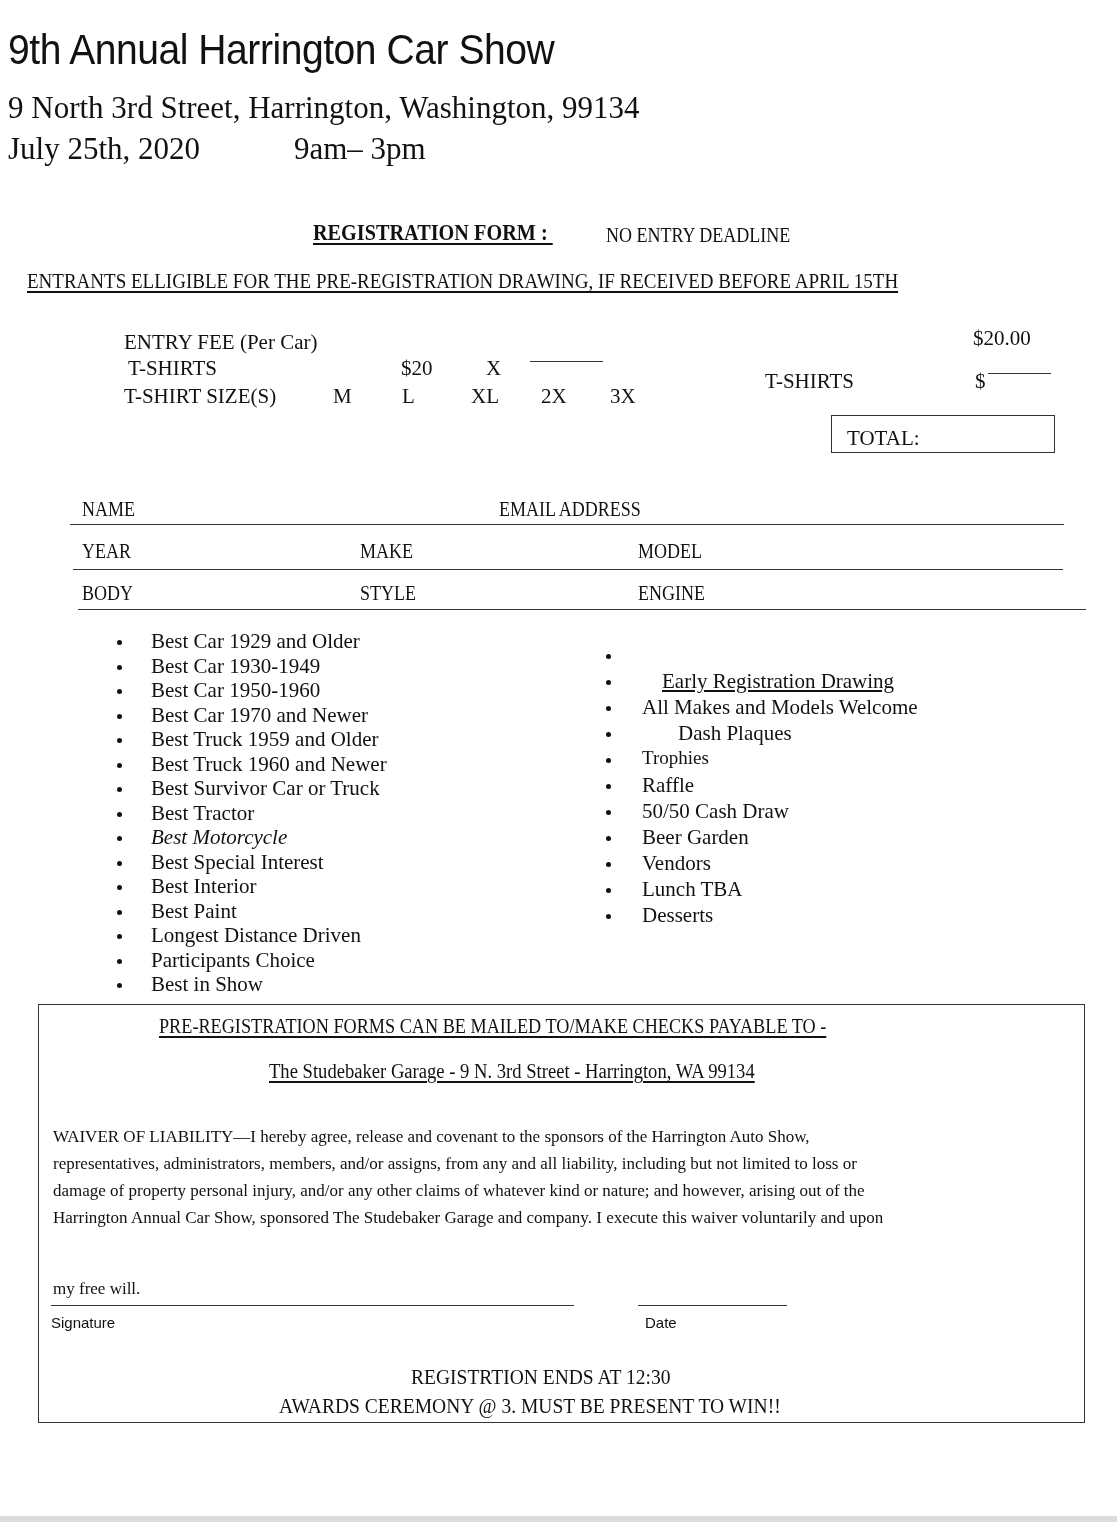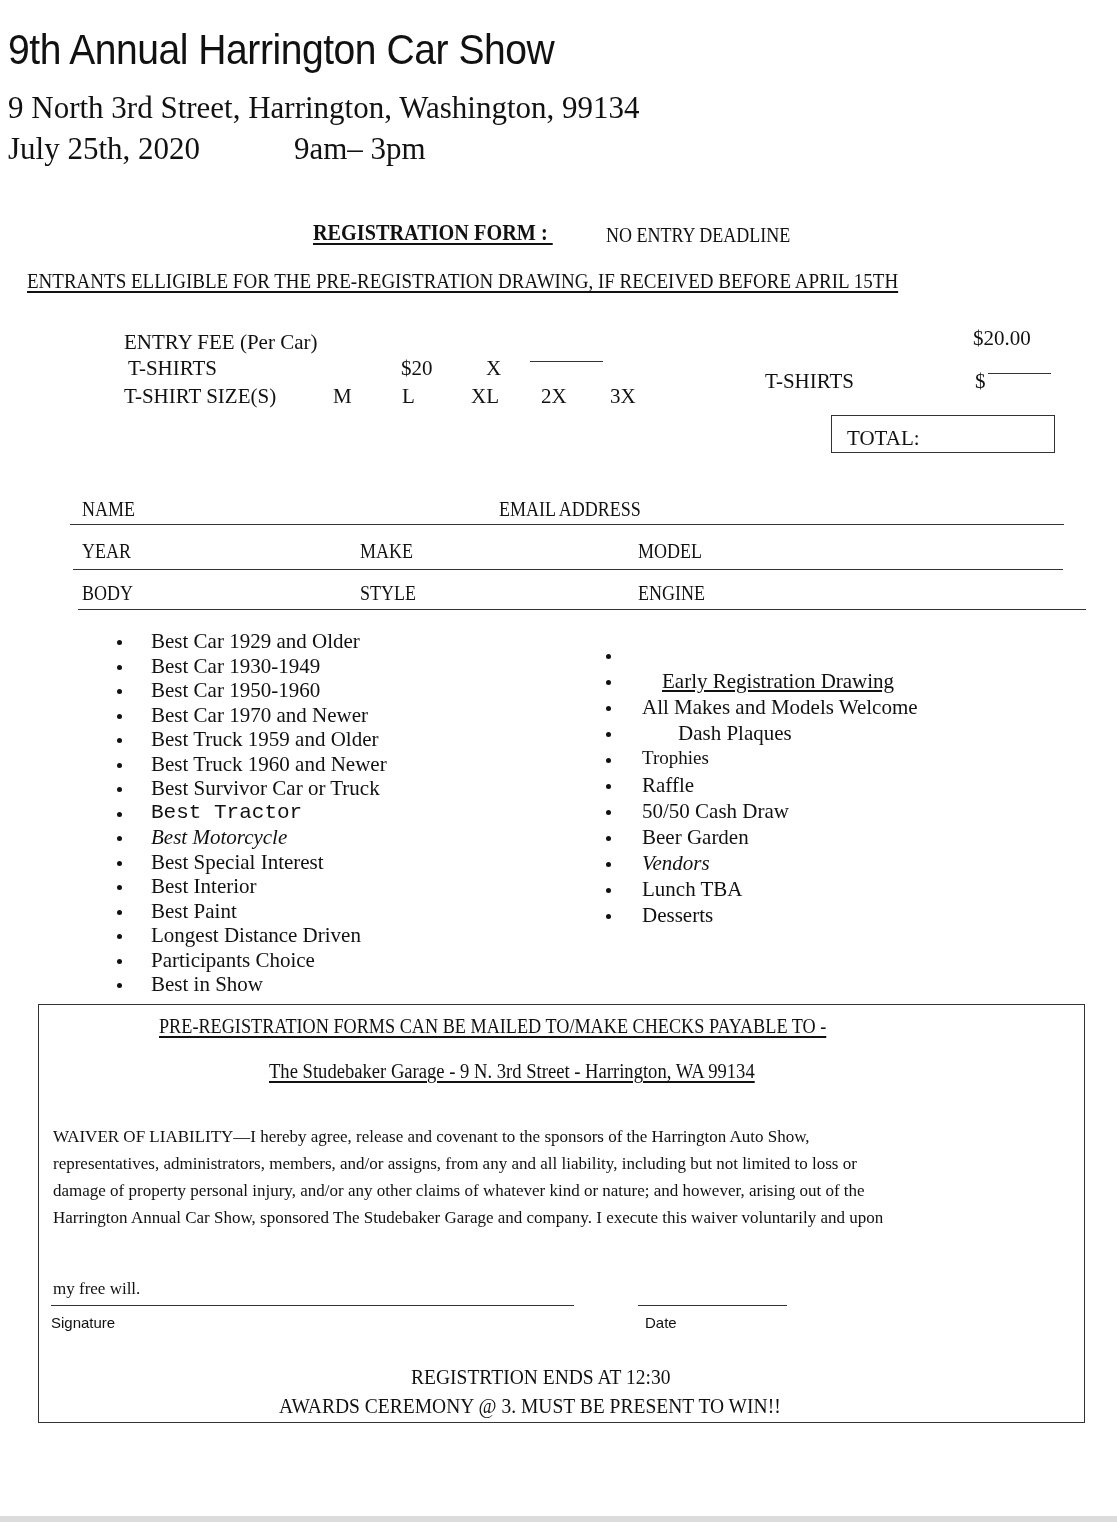--- a/index.html
+++ b/index.html
@@ -70,21 +70,21 @@
     <div class="abs serif" style="left: 151px; top: 678px; font-size: 21px;">Best Car 1950-1960</div>
     <div class="bullet" style="left: 117px; top: 713.5px;"></div>
     <div class="abs serif" style="left: 151px; top: 702.5px; font-size: 21px;">Best Car 1970 and Newer</div>
     <div class="bullet" style="left: 117px; top: 738px;"></div>
     <div class="abs serif" style="left: 151px; top: 727px; font-size: 21px; text-align: right;">Best Truck 1959 and Older</div>
     <div class="bullet" style="left: 117px; top: 762.5px;"></div>
     <div class="abs serif" style="left: 151px; top: 751.5px; font-size: 21px;">Best Truck 1960 and Newer</div>
     <div class="bullet" style="left: 117px; top: 787px;"></div>
     <div class="abs serif" style="left: 151px; top: 776px; font-size: 21px;">Best Survivor Car or Truck</div>
     <div class="bullet" style="left: 117px; top: 811.5px;"></div>
-    <div class="abs serif" style="left: 151px; top: 800.5px; font-size: 21px; font-family: Liberation Mono, monospace;">Best Tractor</div>
+    <div class="abs serif" style="left: 151px; top: 800.5px; font-size: 21px;">Best Tractor</div>
     <div class="bullet" style="left: 117px; top: 836px;"></div>
     <div class="abs serif" style="left: 151px; top: 825px; font-size: 21px; font-style: italic;">Best Motorcycle</div>
     <div class="bullet" style="left: 117px; top: 860.5px;"></div>
     <div class="abs serif" style="left: 151px; top: 849.5px; font-size: 21px;">Best Special Interest</div>
     <div class="bullet" style="left: 117px; top: 885px;"></div>
     <div class="abs serif" style="left: 151px; top: 874px; font-size: 21px;">Best Interior</div>
     <div class="bullet" style="left: 117px; top: 909.5px;"></div>
     <div class="abs serif" style="left: 151px; top: 898.5px; font-size: 21px;">Best Paint</div>
     <div class="bullet" style="left: 117px; top: 934px;"></div>
     <div class="abs serif" style="left: 151px; top: 923px; font-size: 21px;">Longest Distance Driven</div>
@@ -105,21 +105,21 @@
     <div class="abs serif" style="left: 642px; top: 721px; font-size: 21px; margin-left: 36px;">Dash Plaques</div>
     <div class="bullet" style="left: 606px; top: 758px;"></div>
     <div class="abs serif" style="left: 642px; top: 747px; font-size: 19px;">Trophies</div>
     <div class="bullet" style="left: 606px; top: 784px;"></div>
     <div class="abs serif" style="left: 642px; top: 773px; font-size: 21px;">Raffle</div>
     <div class="bullet" style="left: 606px; top: 810px;"></div>
     <div class="abs serif" style="left: 642px; top: 799px; font-size: 21px;">50/50 Cash Draw</div>
     <div class="bullet" style="left: 606px; top: 836px;"></div>
     <div class="abs serif" style="left: 642px; top: 825px; font-size: 21px;">Beer Garden</div>
     <div class="bullet" style="left: 606px; top: 862px;"></div>
-    <div class="abs serif" style="left: 642px; top: 851px; font-size: 21px; font-style: italic;">Vendors</div>
+    <div class="abs serif" style="left: 642px; top: 851px; font-size: 21px;">Vendors</div>
     <div class="bullet" style="left: 606px; top: 888px;"></div>
     <div class="abs serif" style="left: 642px; top: 877px; font-size: 21px;">Lunch TBA</div>
     <div class="bullet" style="left: 606px; top: 914px;"></div>
     <div class="abs serif" style="left: 642px; top: 903px; font-size: 21px;">Desserts</div>
   </div>
 
 <div class="box" style="left:38px; top:1004px; width:1047px; height:419px;">
   <div class="abs serif u" style="left:120px; top:10px; font-size:20px; transform:scaleX(0.91); transform-origin:left top;">PRE-REGISTRATION FORMS CAN BE MAILED TO/MAKE CHECKS PAYABLE TO -</div>
   <div class="abs serif u" style="left:230px; top:55px; font-size:20px; transform:scaleX(0.93); transform-origin:left top;">The Studebaker Garage - 9 N. 3rd Street - Harrington, WA  99134</div>
 

